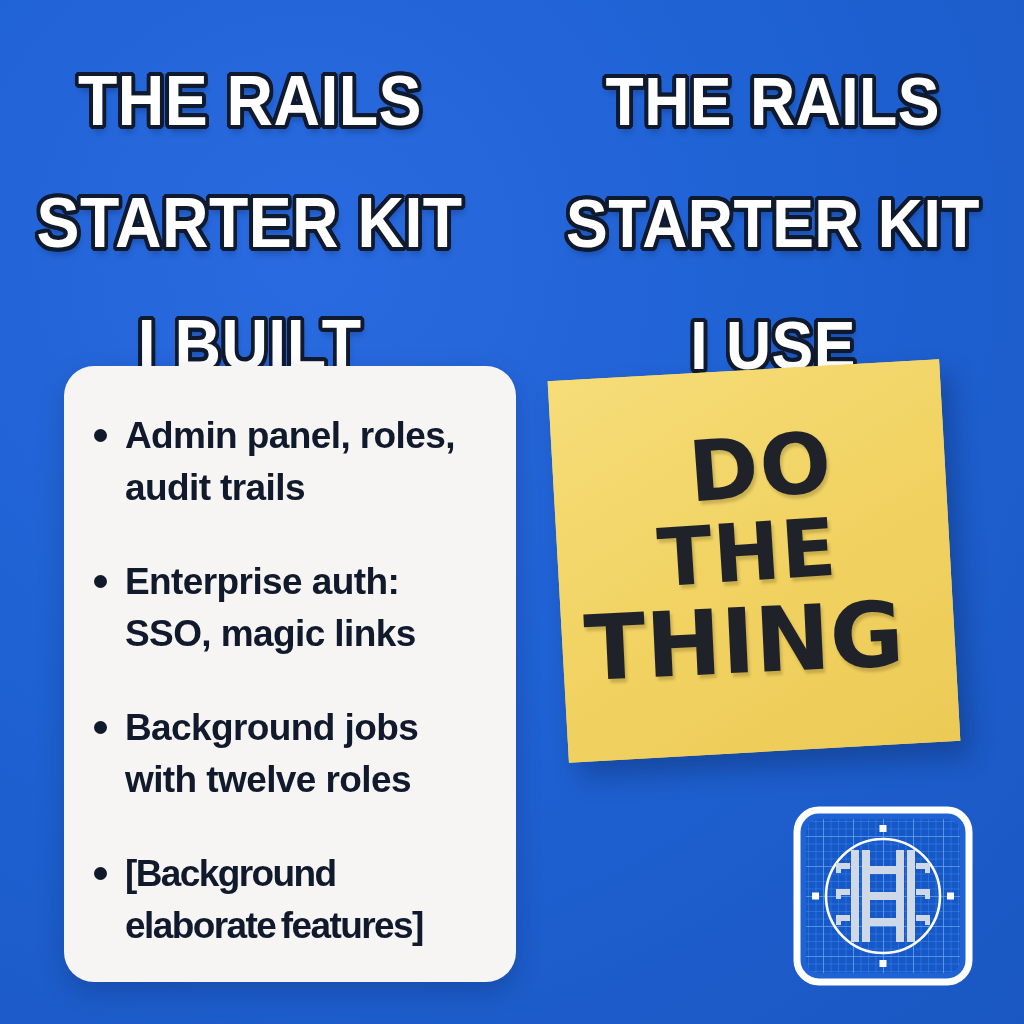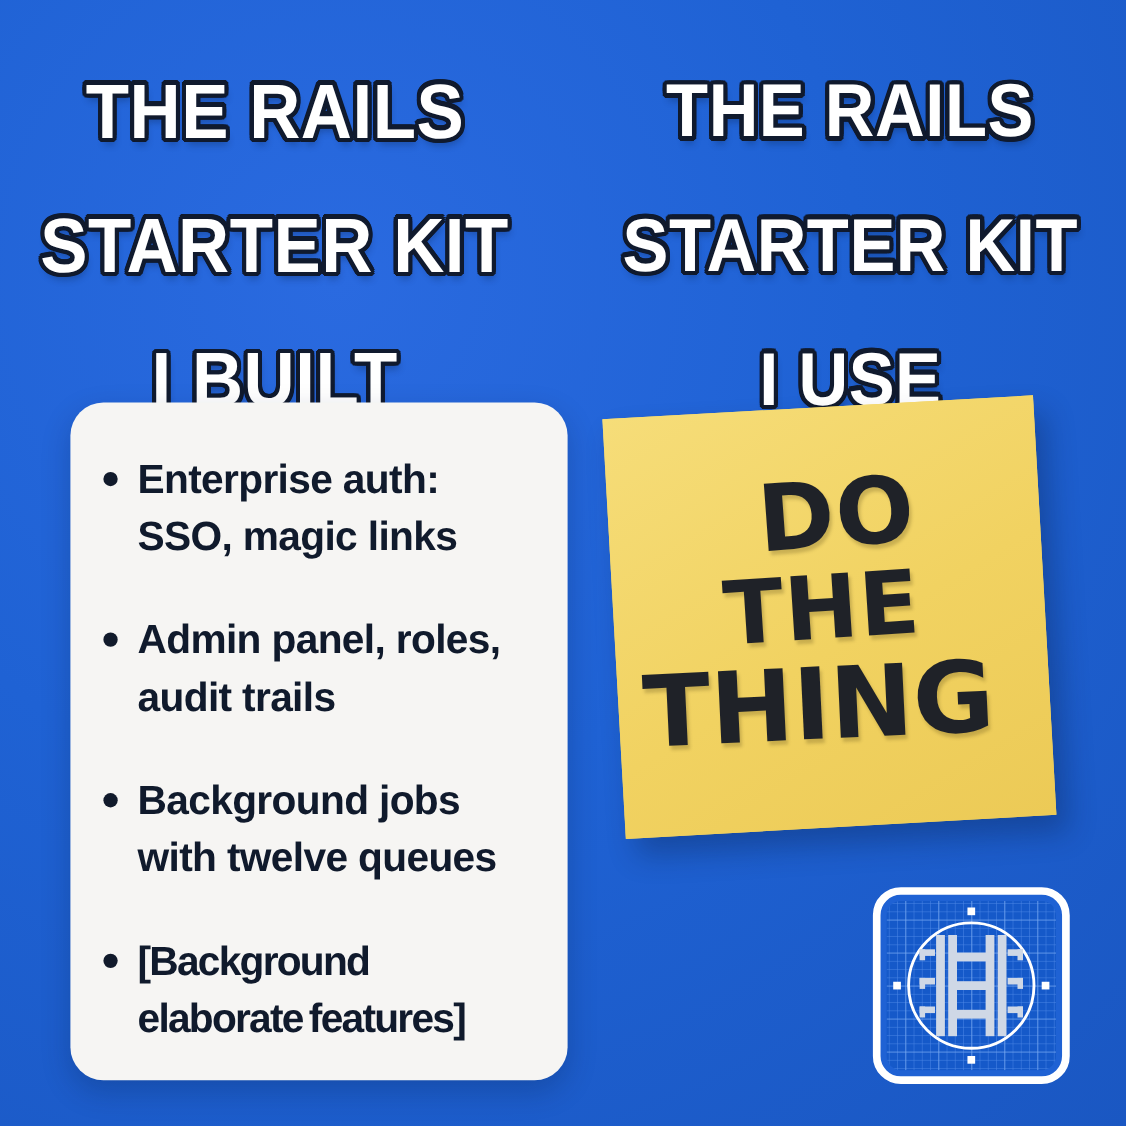--- a/index.html
+++ b/index.html
@@ -182,31 +182,31 @@
       <span class="hl-line">STARTER KIT</span>
       <span class="hl-line">I USE</span>
     </div>
 
   </div>
 
   <div class="feature-card">
 
     <div class="bullet">
       <span class="bullet-dot"></span>
+      <span class="bullet-text">Admin panel, roles, audit trails</span>
+    </div>
+
+    <div class="bullet">
+      <span class="bullet-dot"></span>
       <span class="bullet-text">Enterprise auth: SSO, magic links</span>
     </div>
 
     <div class="bullet">
       <span class="bullet-dot"></span>
-      <span class="bullet-text">Admin panel, roles, audit trails</span>
-    </div>
-
-    <div class="bullet">
-      <span class="bullet-dot"></span>
-      <span class="bullet-text">Background jobs with twelve queues</span>
+      <span class="bullet-text">Background jobs with twelve roles</span>
     </div>
 
     <div class="bullet tight">
       <span class="bullet-dot"></span>
       <span class="bullet-text">[Background elaborate features]</span>
     </div>
 
   </div>
 
   <div class="sticky-note">

